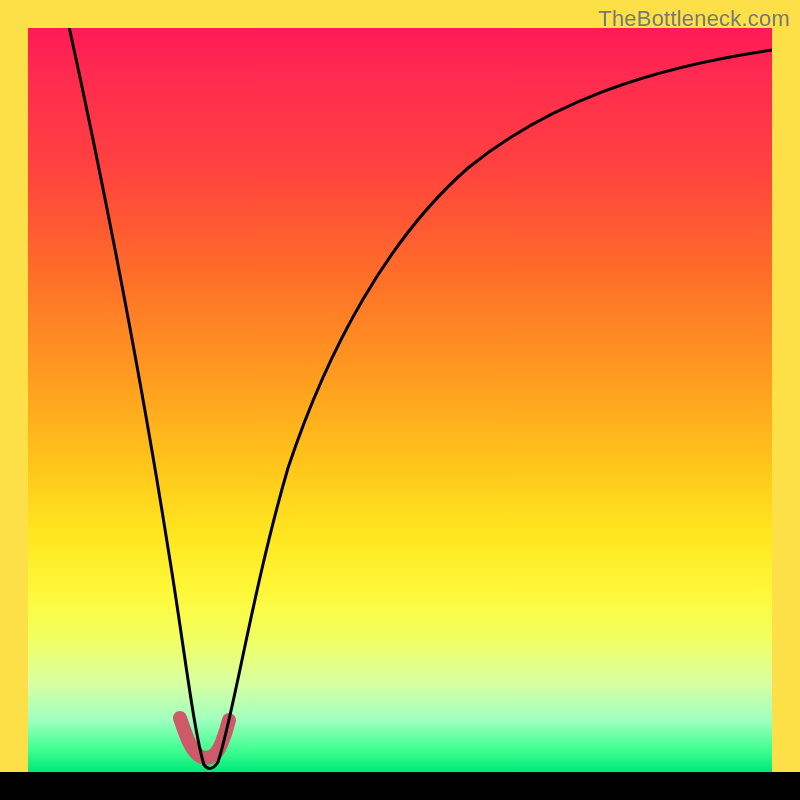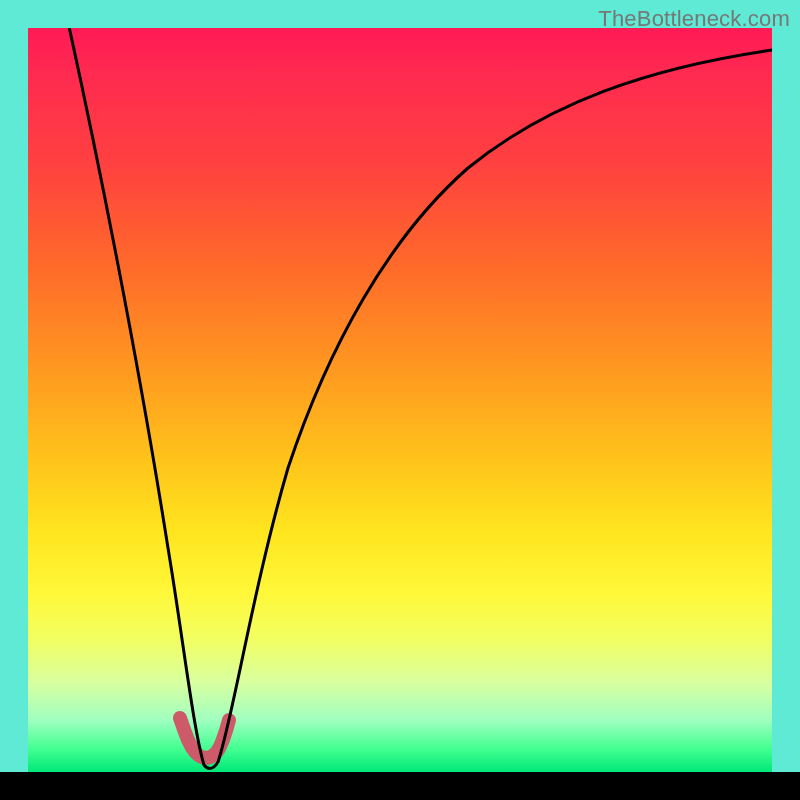--- a/index.html
+++ b/index.html
@@ -10,21 +10,21 @@
     background: #000;
     overflow: hidden;
     font-family: Arial, Helvetica, sans-serif;
   }
   .frame {
     position: absolute;
     left: 0;
     top: 0;
     width: 800px;
     height: 772px;
-    background: #5eead4;
+    background: #fde047;
   }
   .plot-area {
     position: absolute;
     left: 28px;
     top: 28px;
     width: 744px;
     height: 744px;
     overflow: hidden;
   }
   .gradient-bg {

